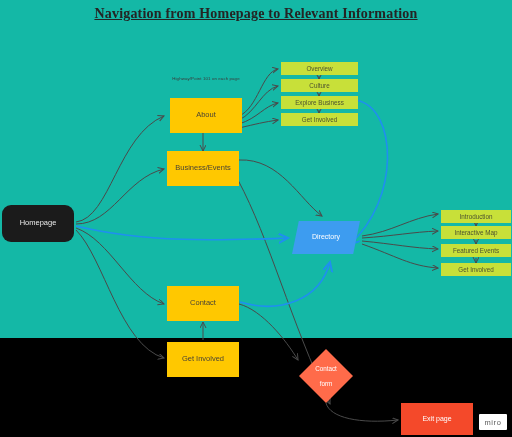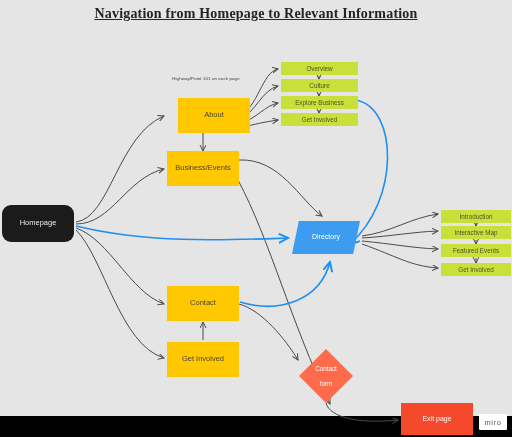--- a/index.html
+++ b/index.html
@@ -1,35 +1,35 @@
 <!DOCTYPE html>
 <html><head>
 <meta charset="utf-8">
 <style>
   html,body{margin:0;padding:0;background:#000;}
   body{width:512px;height:437px;overflow:hidden;font-family:"Liberation Sans",sans-serif;}
-  #canvas{position:relative;width:512px;height:416px;background:#e5e5e5;}
+  #canvas{position:relative;width:512px;height:338px;background:#14b8a6;}
 
   #edges{position:absolute;left:0;top:0;width:512px;height:437px;}
 
   .node{position:absolute;display:flex;align-items:center;justify-content:center;text-align:center;box-sizing:border-box;}
   .node span{display:block;line-height:1.15;}
 
   .title{position:absolute;left:0;top:6px;width:512px;text-align:center;
          font-family:"Liberation Serif",serif;font-weight:bold;font-size:14px;
          color:#242424;text-decoration:underline;letter-spacing:.2px;}
 
   .note{position:absolute;left:160px;top:76px;width:92px;text-align:center;
         font-size:4.4px;color:#3a3a3a;letter-spacing:.1px;}
 
   .homepage{left:2px;top:205px;width:72px;height:37px;border-radius:9px;
             background:#1b1b1b;color:#e9e9e9;font-size:7.5px;}
 
   .ybox{background:#ffc800;color:#4a4434;font-size:7.5px;width:72px;height:35px;}
-  .about{left:178px;top:98px;}
+  .about{left:170px;top:98px;}
   .programs{left:167px;top:151px;}
   .contact{left:167px;top:286px;}
   .getinv-y{left:167px;top:342px;}
 
   .gbox{background:#c8e039;color:#4d5230;font-size:6.3px;height:13px;}
   .g-top{left:281px;width:77px;}
   .g1{top:62px;} .g2{top:79px;} .g3{top:96px;} .g4{top:113px;}
   .g-right{left:441px;width:70px;}
   .r1{top:210px;} .r2{top:226px;} .r3{top:244px;} .r4{top:263px;}
 

